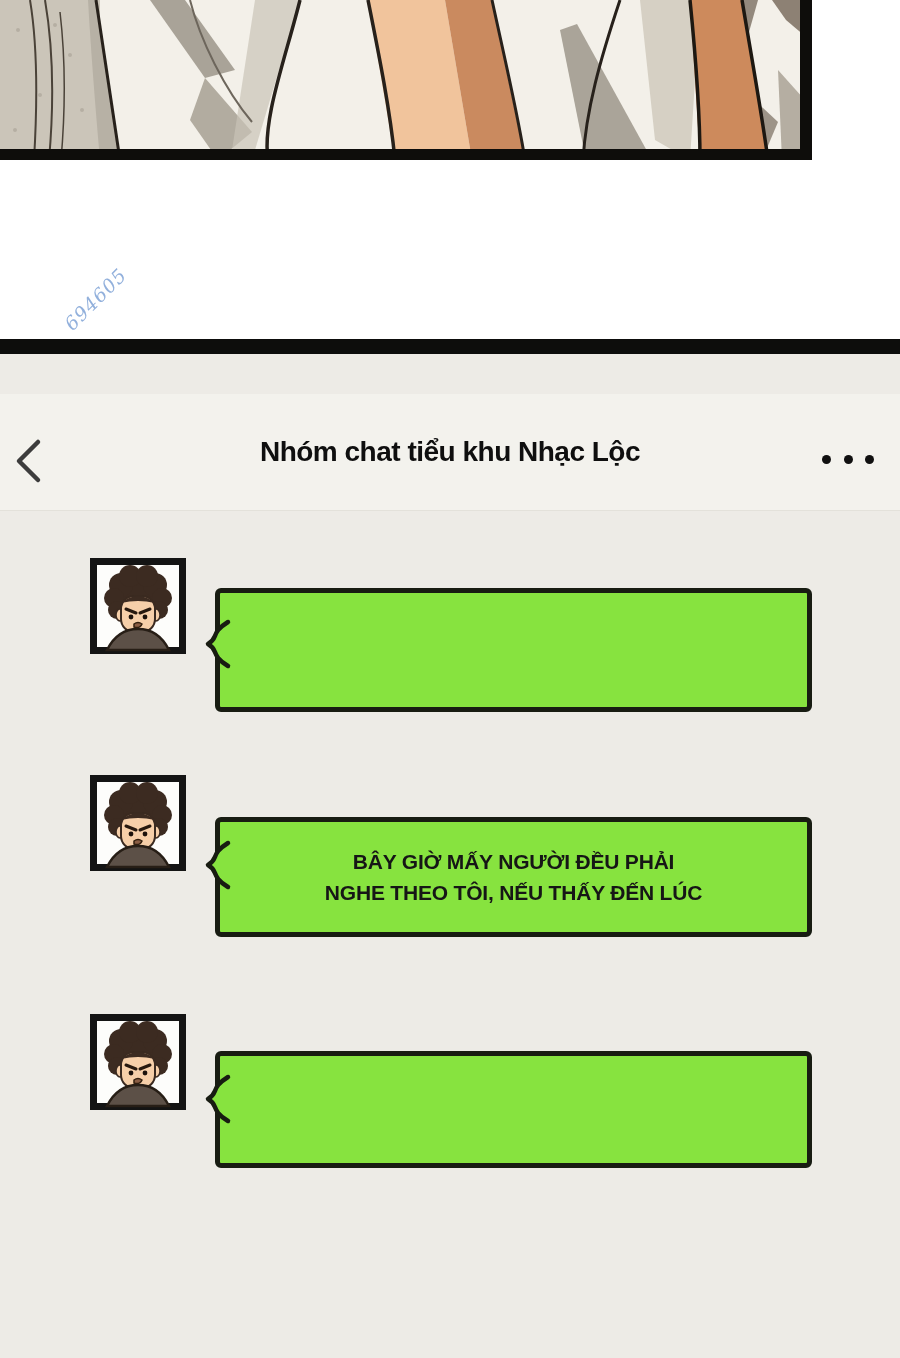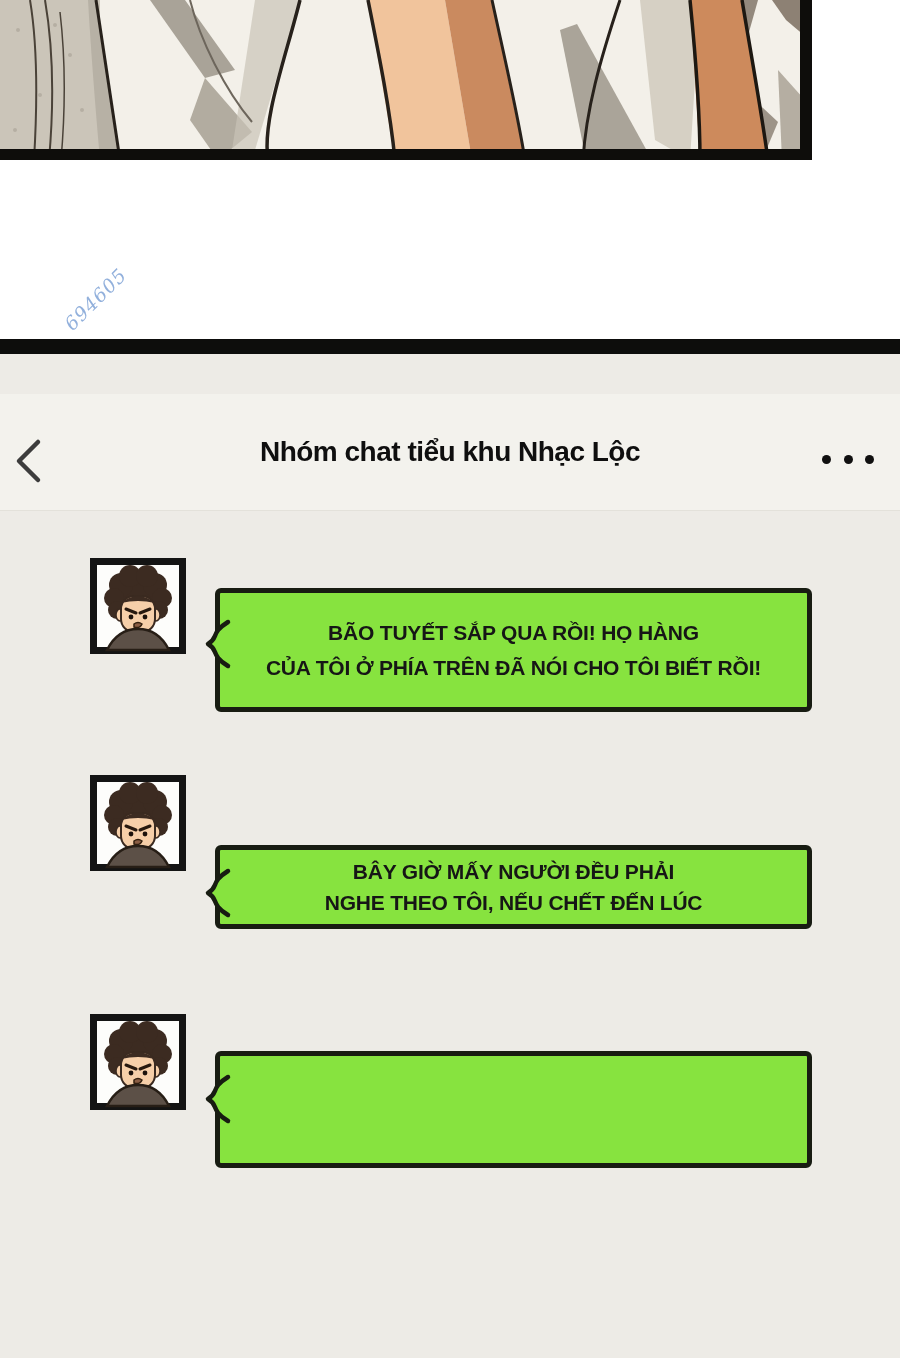--- a/index.html
+++ b/index.html
@@ -40,21 +40,21 @@
   .avatar{position:absolute;width:96px;height:96px;cursor:pointer;}
   .bubble{position:absolute;left:215px;width:597px;background:var(--bubble);
           border:5px solid var(--bubble-border);border-radius:6px;box-sizing:border-box;cursor:pointer;}
   .bubble .tail{position:absolute;left:-17px;overflow:visible;}
   .bubble-text{position:absolute;left:6px;right:6px;top:0;bottom:0;display:flex;flex-direction:column;
                justify-content:center;align-items:center;font-weight:bold;color:var(--text);
                letter-spacing:-0.2px;text-align:center;}
   .bubble-text span{display:block;white-space:nowrap;}
   #msg1-av{left:90px;top:204px;}  #msg1-bb{top:234px;height:124px;}
   #msg1-bb .bubble-text{font-size:21px;line-height:35px;}
-  #msg2-av{left:90px;top:421px;}  #msg2-bb{top:463px;height:84px;margin-top:28px;}
+  #msg2-av{left:90px;top:421px;}  #msg2-bb{top:463px;height:120px;}
   #msg2-bb .bubble-text{font-size:21px;line-height:31px;}
   #msg3-av{left:90px;top:660px;}  #msg3-bb{top:697px;height:117px;}
   #msg3-bb .bubble-text{font-size:21px;line-height:34px;}
 </style>
 </head>
 <body>
 
 <div id="stage">
 
   <div class="comic-panel">
@@ -152,24 +152,20 @@
         <path d="M44,66 q4,-3 8,0 q-2,5 -8,3 z" fill="#8a5d44" stroke="#33200f" stroke-width="1.5"></path>
         <path d="M42,72 q6,4 12,0" stroke="#33200f" stroke-width="1.5" fill="none"></path>
         <rect x="41" y="73" width="14" height="6" fill="#f6cfa9"></rect>
         <path d="M17,92 C25,76 37,71 48,71 C59,71 71,76 79,92 Z" fill="#5c5047" stroke="#271e16" stroke-width="2.5"></path>
       </svg>
     </div>
     <div class="bubble" id="msg1-bb">
       <svg class="tail" style="top:26px;" width="26" height="50" viewBox="0 0 26 50">
         <path d="M25,3 C7,14 16,19 5,25 C16,31 7,36 25,47" fill="#87e33f" stroke="#181c12" stroke-width="4.5" stroke-linejoin="round" stroke-linecap="round"></path>
       </svg>
-      <div class="bubble-text">
-        <span>BÃO TUYẾT SẮP QUA RỒI! HỌ HÀNG</span>
-        <span>CỦA TÔI Ở PHÍA TRÊN ĐÃ NÓI CHO TÔI BIẾT RỒI!</span>
-      </div>
     </div>
 
     <div class="avatar" id="msg2-av">
       <svg viewBox="0 0 96 96" width="96" height="96">
         <rect x="3.5" y="3.5" width="89" height="89" fill="#fdfdfb" stroke="#141414" stroke-width="7"></rect>
         <g fill="#3c2b21">
           <circle cx="48" cy="34" r="21"></circle>
             <circle cx="31" cy="27" r="12"></circle>
             <circle cx="65" cy="27" r="12"></circle>
           <circle cx="24" cy="40" r="10"></circle>
@@ -192,21 +188,21 @@
         <rect x="41" y="73" width="14" height="6" fill="#f6cfa9"></rect>
         <path d="M17,92 C25,76 37,71 48,71 C59,71 71,76 79,92 Z" fill="#5c5047" stroke="#271e16" stroke-width="2.5"></path>
       </svg>
     </div>
     <div class="bubble" id="msg2-bb">
       <svg class="tail" style="top:18px;" width="26" height="50" viewBox="0 0 26 50">
         <path d="M25,3 C7,14 16,19 5,25 C16,31 7,36 25,47" fill="#87e33f" stroke="#181c12" stroke-width="4.5" stroke-linejoin="round" stroke-linecap="round"></path>
       </svg>
       <div class="bubble-text">
         <span>BÂY GIỜ MẤY NGƯỜI ĐỀU PHẢI</span>
-        <span>NGHE THEO TÔI, NẾU CHẾT ĐẾN LÚC</span>
+        <span>NGHE THEO TÔI, NẾU THẤY ĐẾN LÚC</span>
       </div>
     </div>
 
     <div class="avatar" id="msg3-av">
       <svg viewBox="0 0 96 96" width="96" height="96">
         <rect x="3.5" y="3.5" width="89" height="89" fill="#fdfdfb" stroke="#141414" stroke-width="7"></rect>
         <g fill="#3c2b21">
           <circle cx="48" cy="34" r="21"></circle>
             <circle cx="31" cy="27" r="12"></circle>
             <circle cx="65" cy="27" r="12"></circle>

